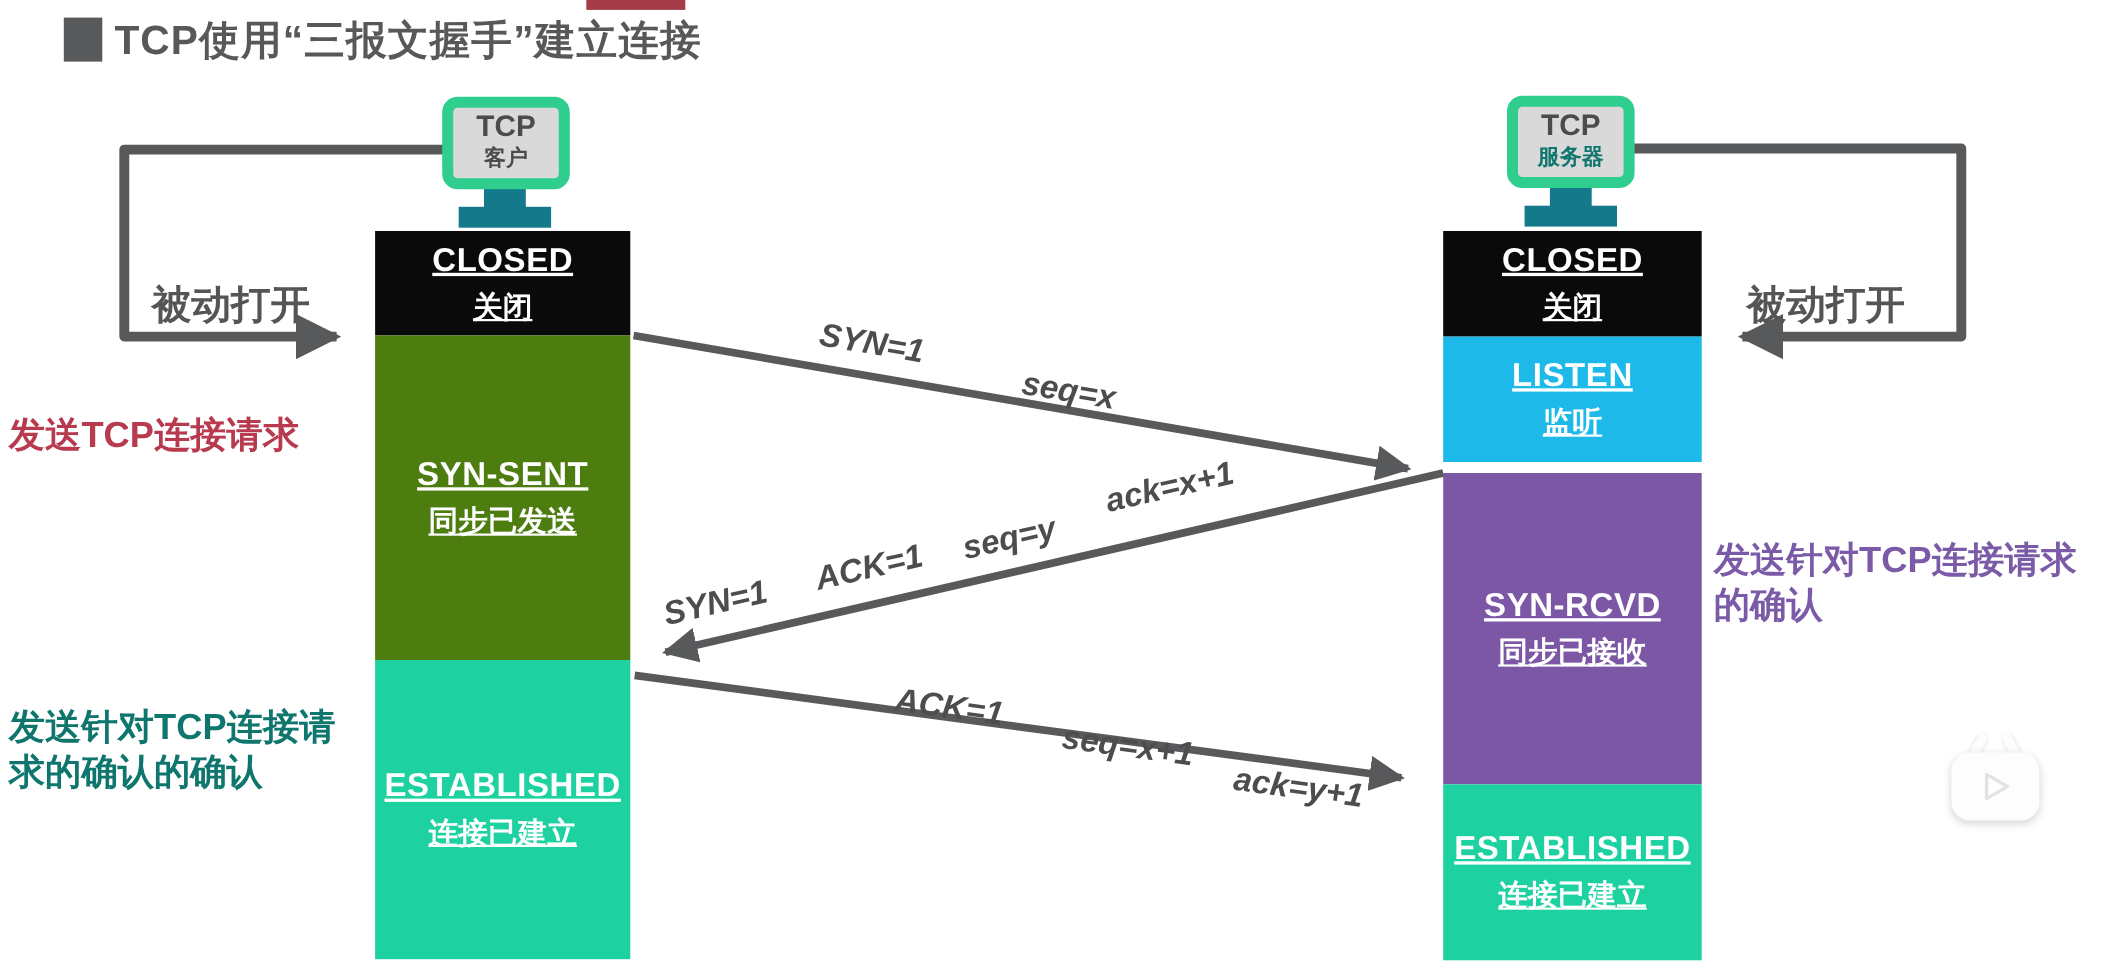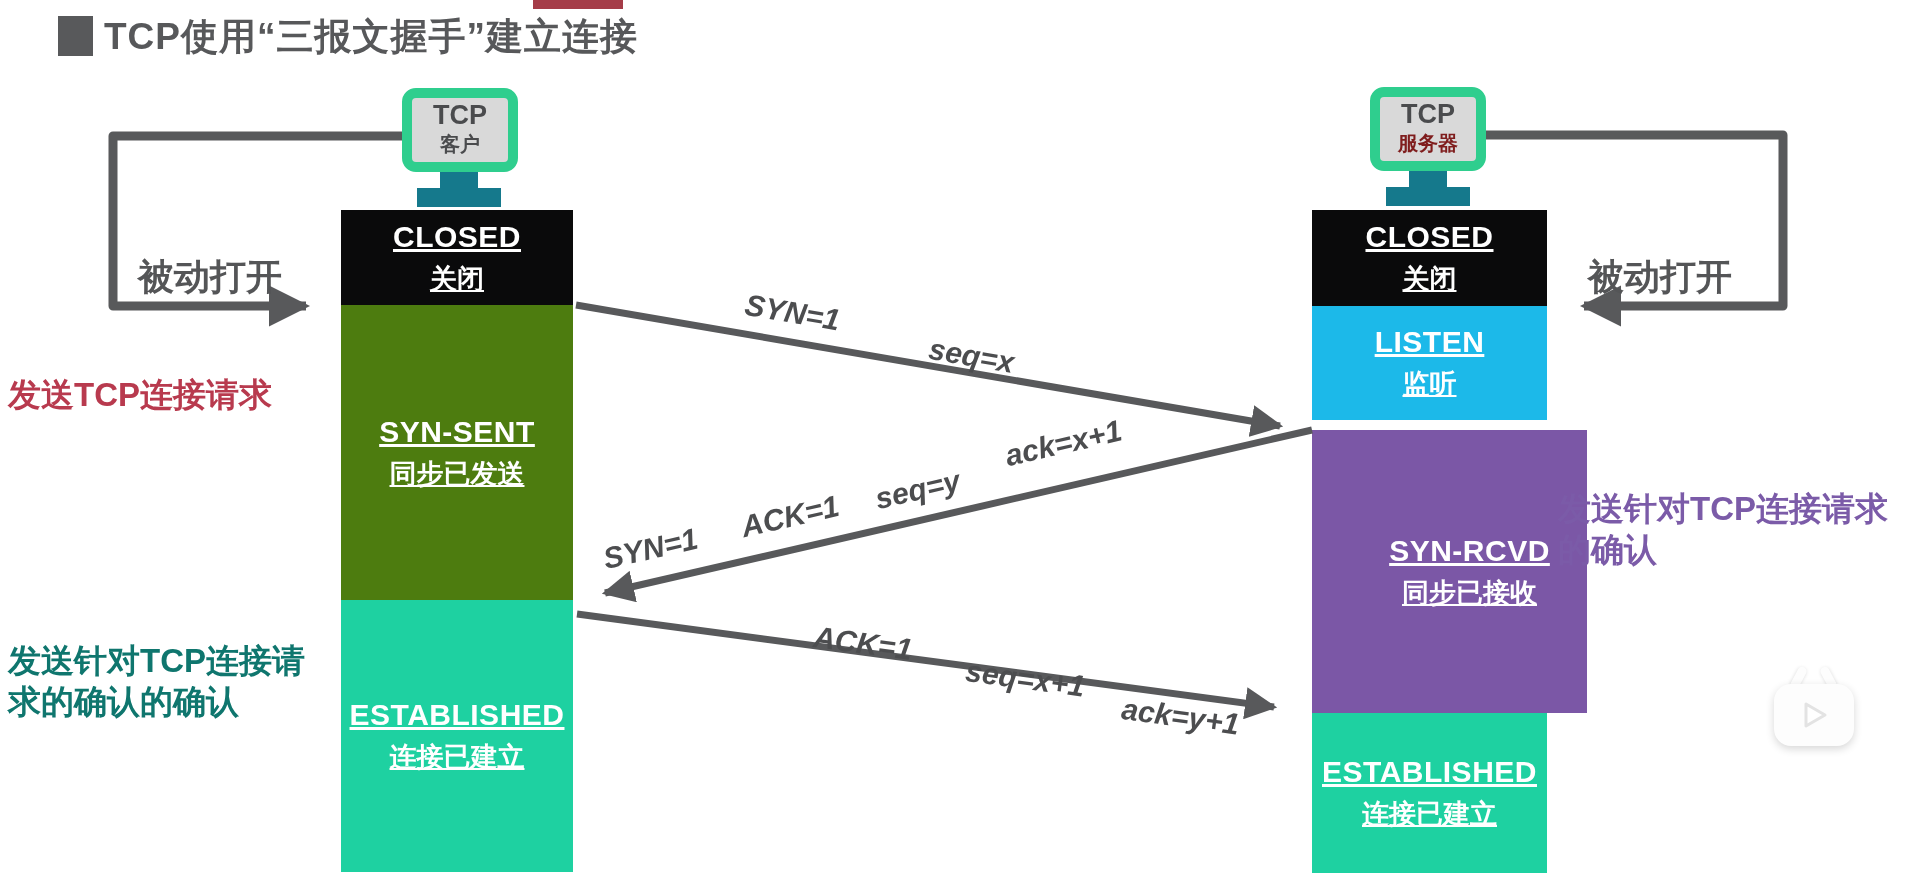--- a/index.html
+++ b/index.html
@@ -48,21 +48,21 @@
   }
   .state-box.right { left: 1312px; width: 235px; }
   .state-en { font-size: 30px; font-weight: 700; line-height: 42px; letter-spacing: 0.5px; }
   .state-zh { font-size: 27px; font-weight: 700; line-height: 42px; }
 
   .c-closed      { top: 210px; height: 95px; }
   .c-synsent     { top: 305px; height: 295px; }
   .c-established { top: 600px; height: 272px; }
   .s-closed      { top: 210px; height: 96px; }
   .s-listen      { top: 306px; height: 114px; }
-  .s-synrcvd     { top: 430px; height: 283px; padding-left: 40px; }
+  .s-synrcvd     { top: 430px; height: 283px; }
   .s-established { top: 713px; height: 160px; }
 
   
   .wires { left: 0; top: 0; z-index: 5; }
 
   
   .msg-label {
     font-size: 30px; font-weight: 700; font-style: italic;
     color: #4c4d4f; z-index: 6; white-space: nowrap;
     transform-origin: left top;
@@ -120,21 +120,21 @@
 
 <div class="abs monitor client-monitor" style="border-color: rgb(47, 206, 142); background: rgb(217, 217, 217);">
   <div class="scr-line" style="color: rgb(74, 75, 77);">TCP</div>
   <div class="scr-line zh" style="color: rgb(74, 75, 77);">客户</div>
 </div>
 <div class="abs stand-neck client-neck" style="background: rgb(21, 121, 140);"></div>
 <div class="abs stand-base client-base" style="background: rgb(21, 121, 140);"></div>
 
 <div class="abs monitor server-monitor" style="border-color: rgb(47, 206, 142); background: rgb(217, 217, 217);">
   <div class="scr-line" style="color: rgb(74, 75, 77);">TCP</div>
-  <div class="scr-line zh" style="color: #7f1d1d;">服务器</div>
+  <div class="scr-line zh" style="color: #0f766e;">服务器</div>
 </div>
 <div class="abs stand-neck server-neck" style="background: rgb(21, 121, 140);"></div>
 <div class="abs stand-base server-base" style="background: rgb(21, 121, 140);"></div>
 
 <div class="abs state-box c-closed" style="background: rgb(10, 10, 11);">
   <div class="state-en">CLOSED</div>
   <div class="state-zh">关闭</div>
 </div>
 <div class="abs state-box c-synsent" style="background: #4d7c0f;">
   <div class="state-en">SYN-SENT</div>

